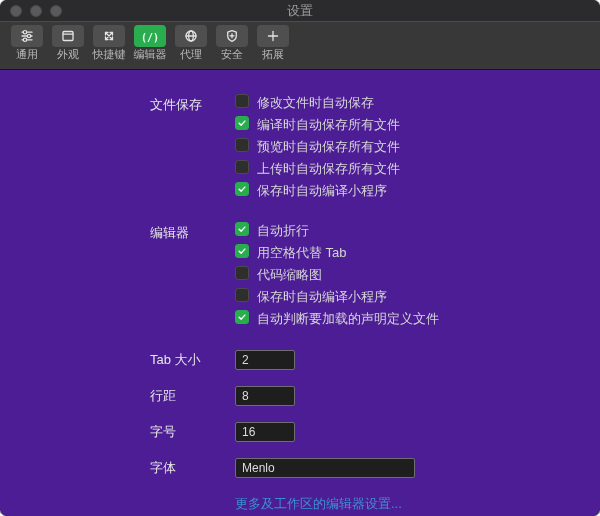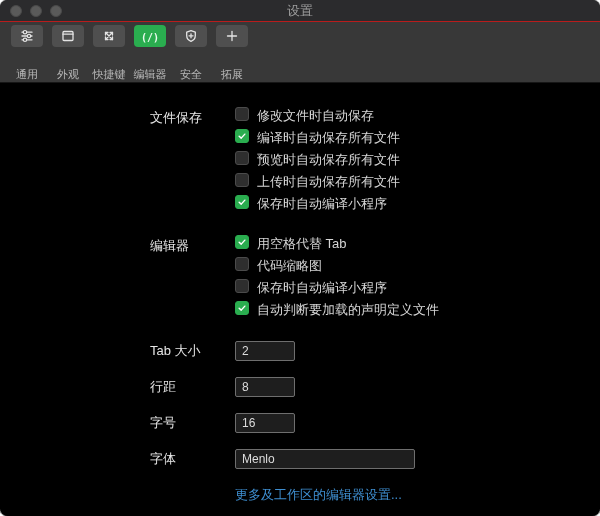--- a/index.html
+++ b/index.html
@@ -50,24 +50,24 @@
     background: #4f4f4f;
     display: flex; align-items: center; justify-content: center;
     color: #e4e4e4;
   }
   .tb-item.active .tb-btn { background: #2aad4f; }
   .tb-btn svg { display: block; }
   .tb-btn .code-glyph {
     font-family: "DejaVu Sans Mono", monospace;
     font-size: 10px; font-weight: bold; color: #eafbef; letter-spacing: 0;
   }
-  .tb-label { margin-top: 20px; font-size: 11px; color: #b9b9b9; white-space: nowrap; }
+  .tb-label { margin-top: 0; font-size: 11px; color: #b9b9b9; white-space: nowrap; }
 
   
-  .content { flex: 1 1 auto; background: #000000; padding-top: 24px; }
+  .content { flex: 1 1 auto; background: #4c1d95; padding-top: 24px; }
 
   .row { display: flex; align-items: center; padding-left: 150px; }
   .row-label {
     width: 85px; flex: 0 0 85px;
     font-size: 13px; color: #e6e6e6;
     align-self: flex-start; line-height: 22px;
   }
   .rows-col { display: flex; flex-direction: column; }
 
   .cb-row { display: flex; align-items: flex-start; height: 22px; cursor: default; }
@@ -158,20 +158,34 @@
       <div class="tb-item active">
         <div class="tb-btn">
           <span><span class="code-glyph">(/)</span></span>
         </div>
         <div class="tb-label">编辑器</div>
       </div>
       <div class="tb-item">
         <div class="tb-btn">
           <span>
             <svg width="16" height="16" viewBox="0 0 16 16">
+              <g fill="none" stroke="#e4e4e4" stroke-width="1.3" stroke-linecap="round">
+     <circle cx="8" cy="8" r="5"></circle>
+                <line x1="3" y1="8" x2="13" y2="8"></line>
+     <ellipse cx="8" cy="8" rx="2.3" ry="5"></ellipse>
+              </g>
+            </svg>
+          </span>
+        </div>
+        <div class="tb-label">代理</div>
+      </div>
+      <div class="tb-item">
+        <div class="tb-btn">
+          <span>
+            <svg width="16" height="16" viewBox="0 0 16 16">
               <g fill="none" stroke="#e4e4e4" stroke-width="1.3" stroke-linecap="round" stroke-linejoin="round">
      <path d="M8 2.6l4.3 1.5v3.4c0 2.9-1.9 4.9-4.3 5.9-2.4-1-4.3-3-4.3-5.9V4.1z"></path>
      <line x1="8" y1="5.8" x2="8" y2="9.8"></line>
                 <line x1="6" y1="7.8" x2="10" y2="7.8"></line>
               </g>
             </svg>
           </span>
         </div>
         <div class="tb-label">安全</div>
       </div>
@@ -227,20 +241,28 @@
         </div>
         <div class="row group">
           <div class="row-label">编辑器</div>
           <div class="rows-col">
             <div class="cb-row">
               <div class="checkbox checked">
                 <span><svg width="10" height="10" viewBox="0 0 14 14">
   <path d="M3 7.3 L5.9 10 L11 4.4" fill="none" stroke="#ffffff" stroke-width="2" stroke-linecap="round" stroke-linejoin="round"></path>
                   </svg></span>
               </div>
+              <span class="cb-label">自动折行</span>
+            </div>
+            <div class="cb-row">
+              <div class="checkbox checked">
+                <span><svg width="10" height="10" viewBox="0 0 14 14">
+  <path d="M3 7.3 L5.9 10 L11 4.4" fill="none" stroke="#ffffff" stroke-width="2" stroke-linecap="round" stroke-linejoin="round"></path>
+                  </svg></span>
+              </div>
               <span class="cb-label">用空格代替 Tab</span>
             </div>
             <div class="cb-row">
               <div class="checkbox"></div>
               <span class="cb-label">代码缩略图</span>
             </div>
             <div class="cb-row">
               <div class="checkbox"></div>
               <span class="cb-label">保存时自动编译小程序</span>
             </div>

